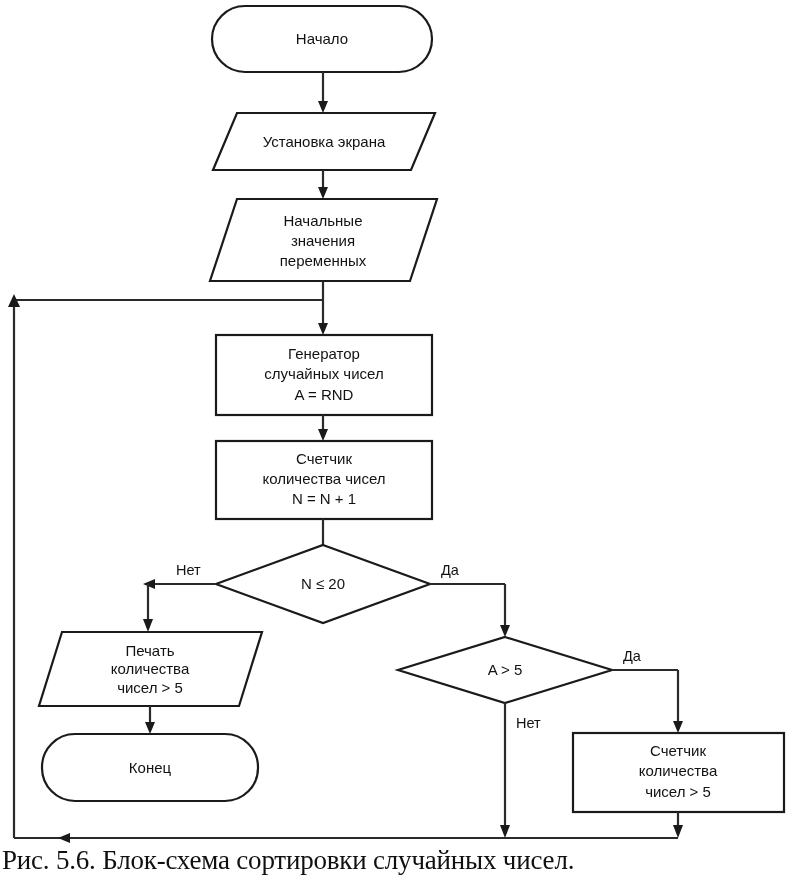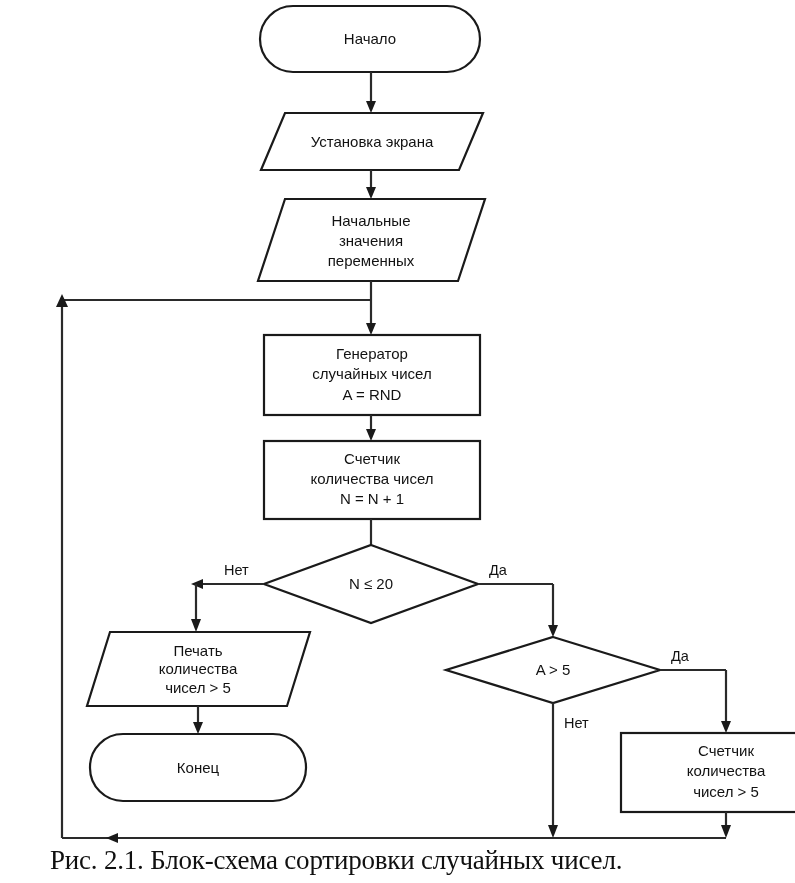--- a/index.html
+++ b/index.html
@@ -10,21 +10,20 @@
   body {
     width: 795px;
     height: 883px;
     font-family: "Liberation Sans", sans-serif;
     overflow: hidden;
   }
   #figure-root {
     position: relative;
     width: 648px;
     height: 883px;
-    margin-left: 48px;
   }
   #flowchart-svg {
     position: absolute;
     left: 0;
     top: 0;
     display: block;
   }
   .shape-outline {
     fill: #ffffff;
     stroke: #1a1a1a;
@@ -200,15 +199,15 @@
       <text class="node-text" x="678" y="793">чисел &gt; 5</text>
     </g>
 
     <g>
       <line class="connector" x1="678" y1="812" x2="678" y2="828"></line>
       <polygon class="arrowhead" points="678,838 673,825 683,825"></polygon>
     </g>
 
   </svg>
 
-  <div class="caption">Рис. 2.1. Блок-схема сортировки случайных чисел.</div>
+  <div class="caption">Рис. 5.6. Блок-схема сортировки случайных чисел.</div>
 
 </div>
 
 </body></html>

